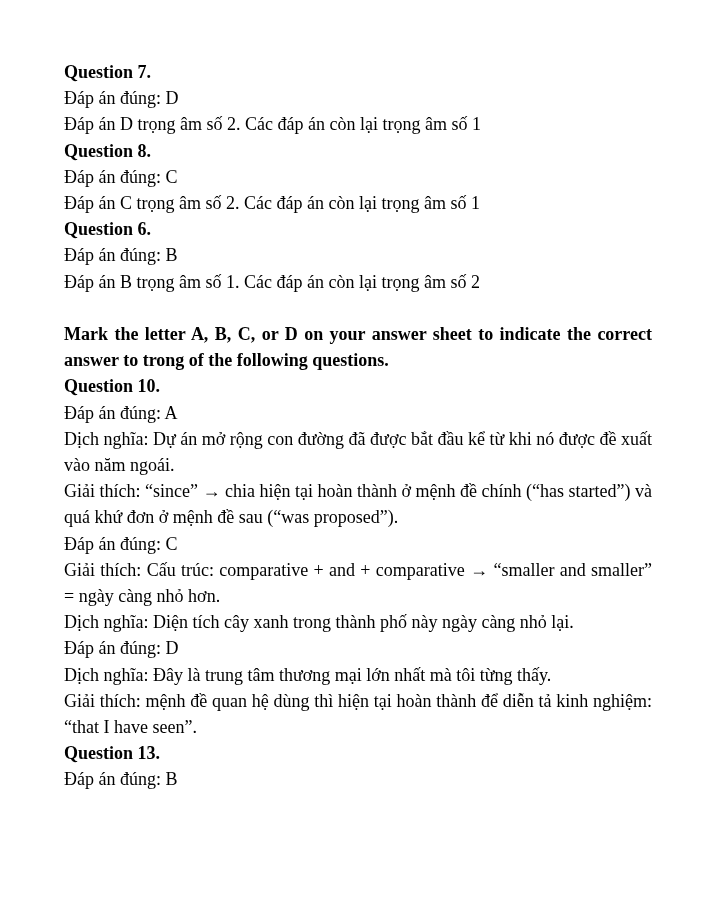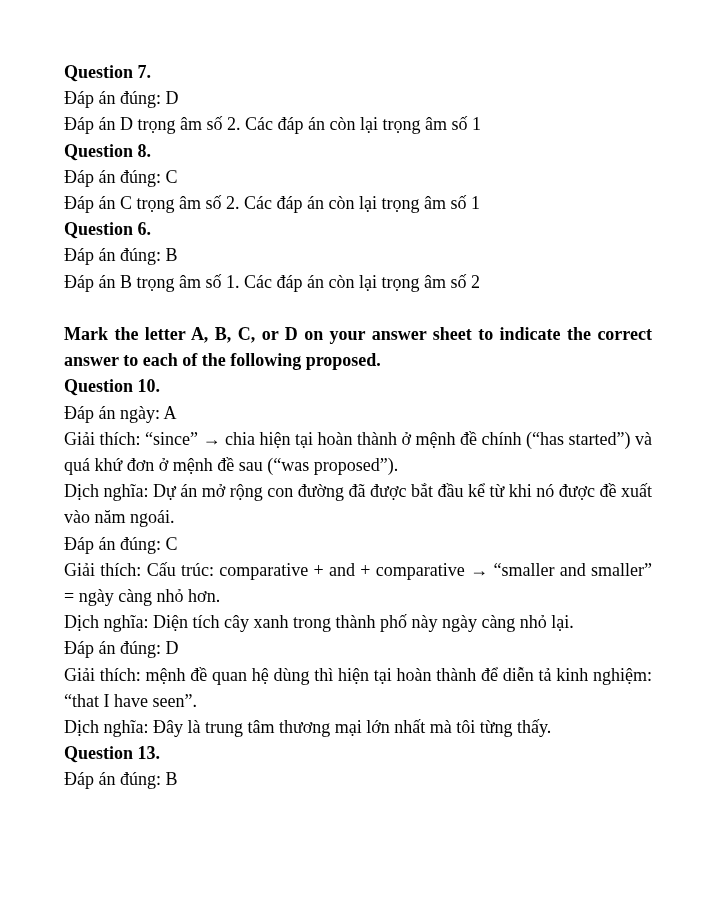--- a/index.html
+++ b/index.html
@@ -44,27 +44,27 @@
       <p class="para bold">Question 7.</p>
       <p class="para">Đáp án đúng: D</p>
       <p class="para">Đáp án D trọng âm số 2. Các đáp án còn lại trọng âm số 1</p>
       <p class="para bold">Question 8.</p>
       <p class="para">Đáp án đúng: C</p>
       <p class="para">Đáp án C trọng âm số 2. Các đáp án còn lại trọng âm số 1</p>
       <p class="para bold">Question 6.</p>
       <p class="para">Đáp án đúng: B</p>
       <p class="para">Đáp án B trọng âm số 1. Các đáp án còn lại trọng âm số 2</p>
       <p class="para blank"></p>
-      <p class="para bold justify">Mark the letter A, B, C, or D on your answer sheet to indicate the correct answer to each of the following proposed.</p>
+      <p class="para bold justify">Mark the letter A, B, C, or D on your answer sheet to indicate the correct answer to trong of the following questions.</p>
       <p class="para bold">Question 10.</p>
-      <p class="para">Đáp án ngày: A</p>
+      <p class="para">Đáp án đúng: A</p>
+      <p class="para justify">Dịch nghĩa: Dự án mở rộng con đường đã được bắt đầu kể từ khi nó được đề xuất vào năm ngoái.</p>
       <p class="para justify">Giải thích: “since” → chia hiện tại hoàn thành ở mệnh đề chính (“has started”) và quá khứ đơn ở mệnh đề sau (“was proposed”).</p>
-      <p class="para justify">Dịch nghĩa: Dự án mở rộng con đường đã được bắt đầu kể từ khi nó được đề xuất vào năm ngoái.</p>
       <p class="para">Đáp án đúng: C</p>
       <p class="para justify">Giải thích: Cấu trúc: comparative + and + comparative → “smaller and smaller” = ngày càng nhỏ hơn.</p>
       <p class="para">Dịch nghĩa: Diện tích cây xanh trong thành phố này ngày càng nhỏ lại.</p>
       <p class="para">Đáp án đúng: D</p>
+      <p class="para">Dịch nghĩa: Đây là trung tâm thương mại lớn nhất mà tôi từng thấy.</p>
       <p class="para justify">Giải thích: mệnh đề quan hệ dùng thì hiện tại hoàn thành để diễn tả kinh nghiệm: “that I have seen”.</p>
-      <p class="para">Dịch nghĩa: Đây là trung tâm thương mại lớn nhất mà tôi từng thấy.</p>
       <p class="para bold">Question 13.</p>
       <p class="para">Đáp án đúng: B</p>
     </div>
 </div>
 
 </body></html>

